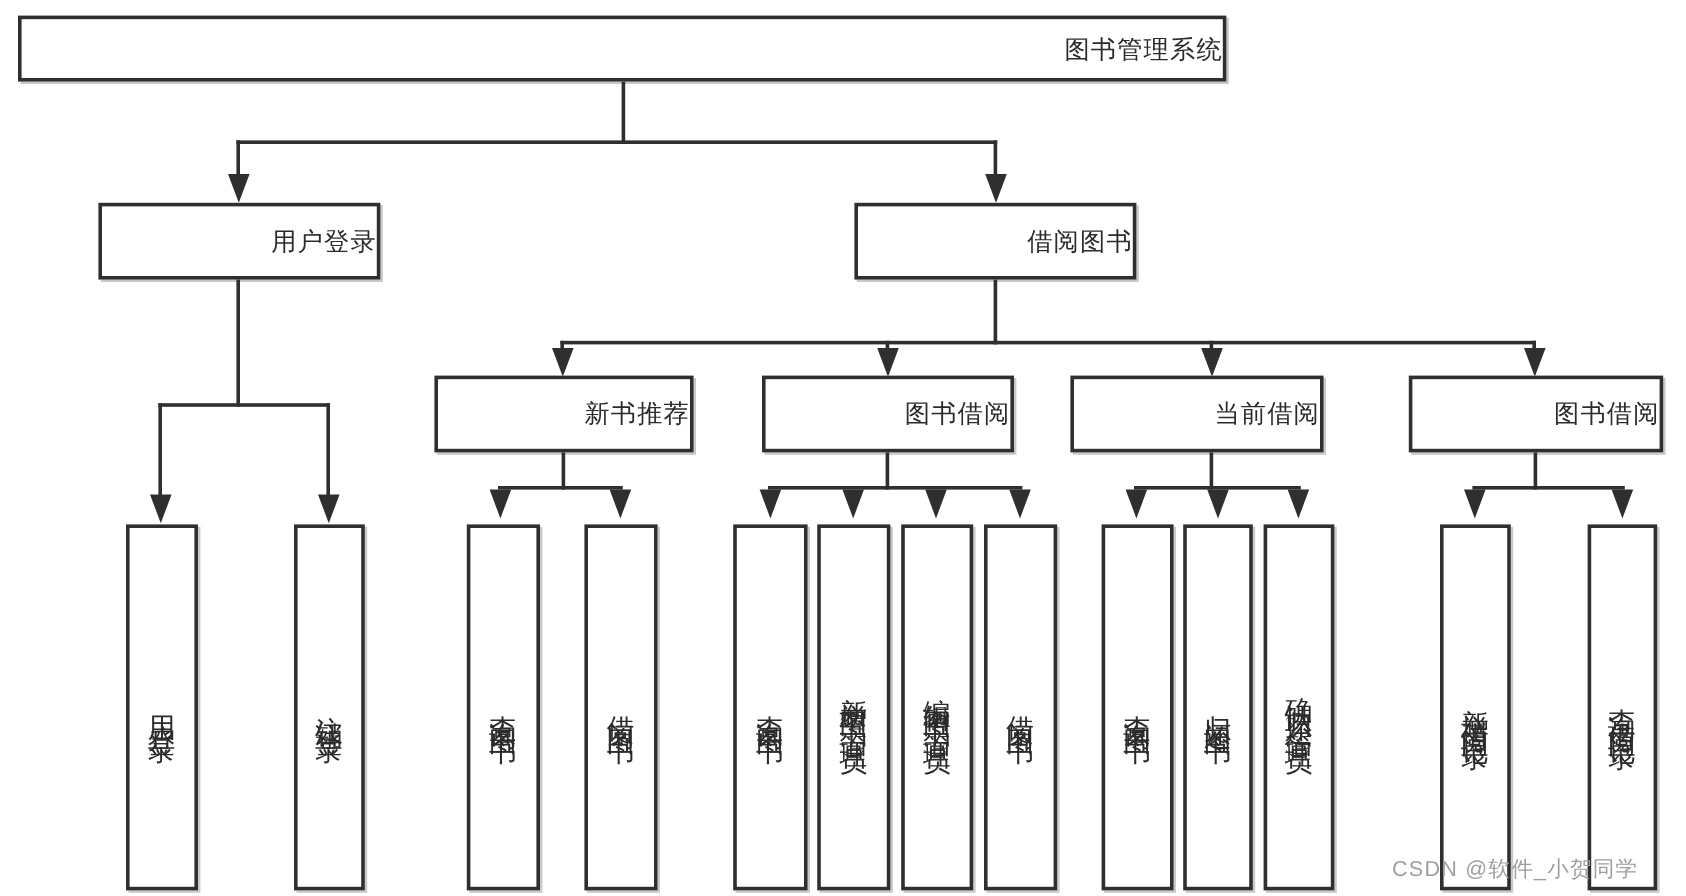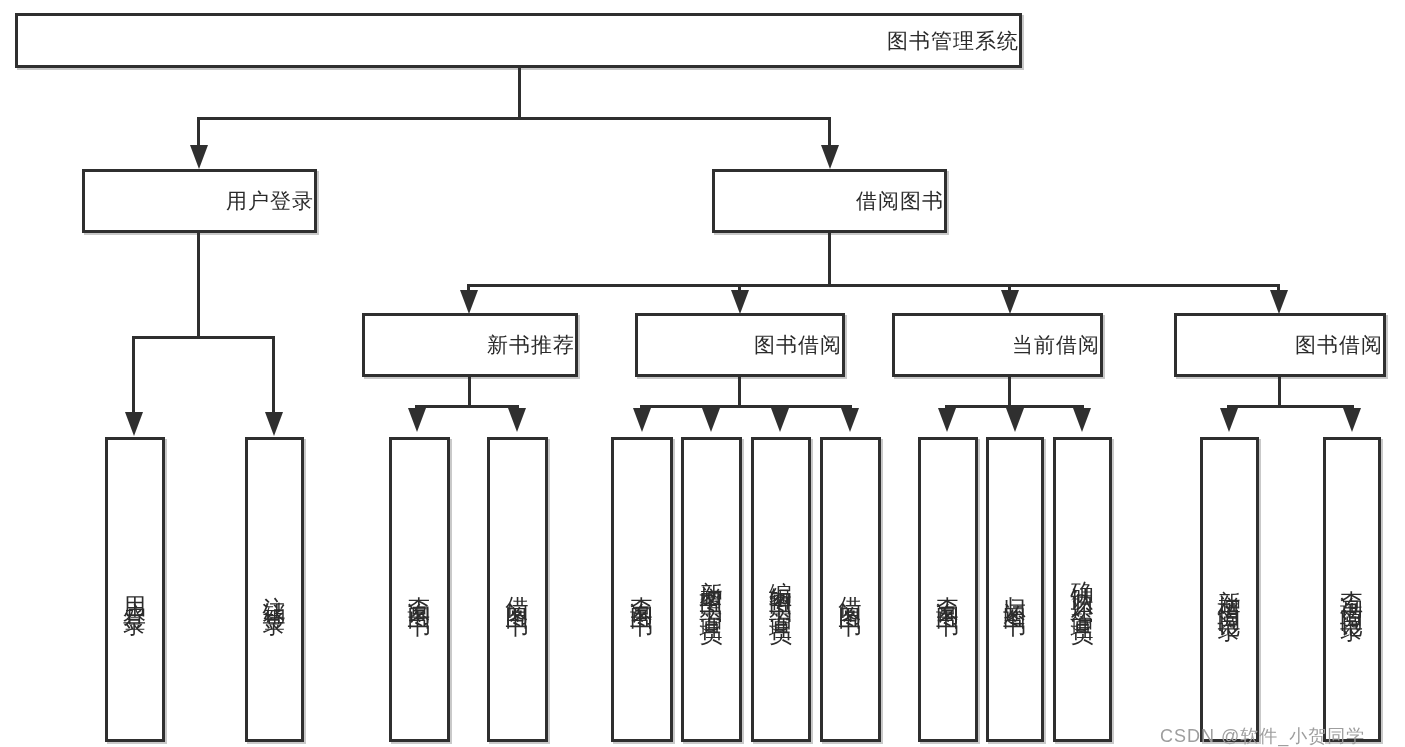--- a/index.html
+++ b/index.html
@@ -49,21 +49,20 @@
     border-right:9px solid transparent;
     border-top:24px solid #2f2f2f;
   }
   .watermark{
     position:absolute;
     left:1160px;top:712px;
     font-size:18px;
     color:#9e9e9e;
     letter-spacing:1px;
     white-space:nowrap;
-    margin-top:12px;
   }
 </style>
 </head>
 <body>
 
 <div id="canvas">
 
   <div class="box" style="left:15px;top:13px;width:1007px;height:55px">
     <span>图书管理系统</span>
   </div>

